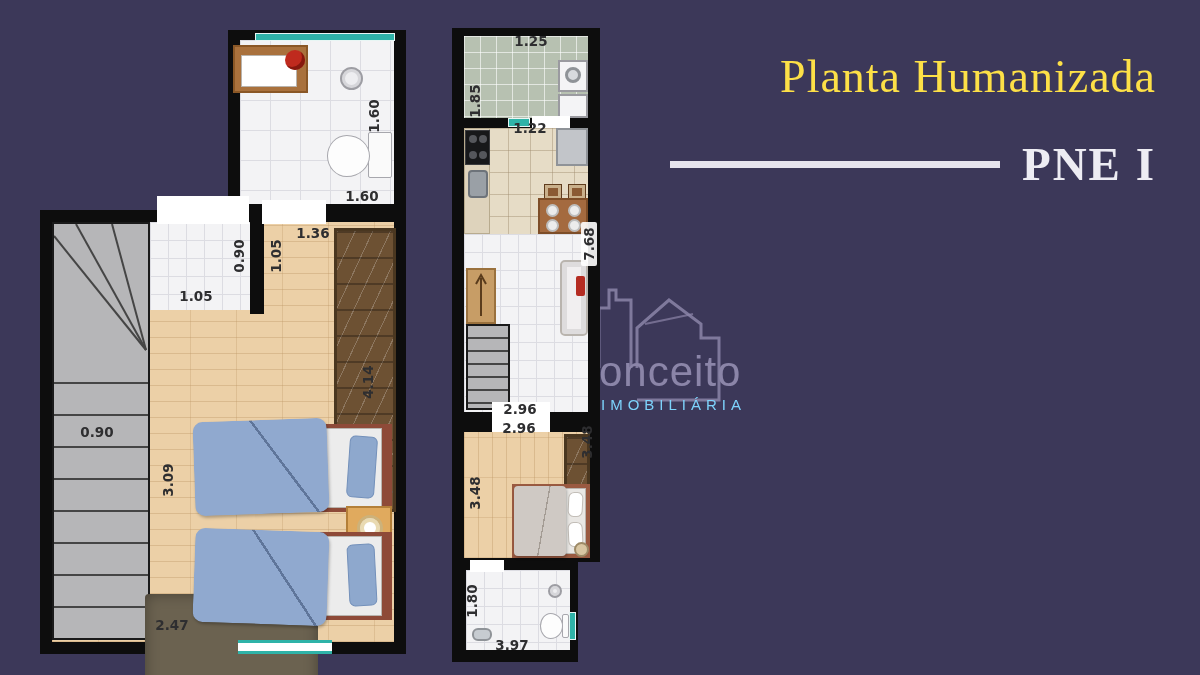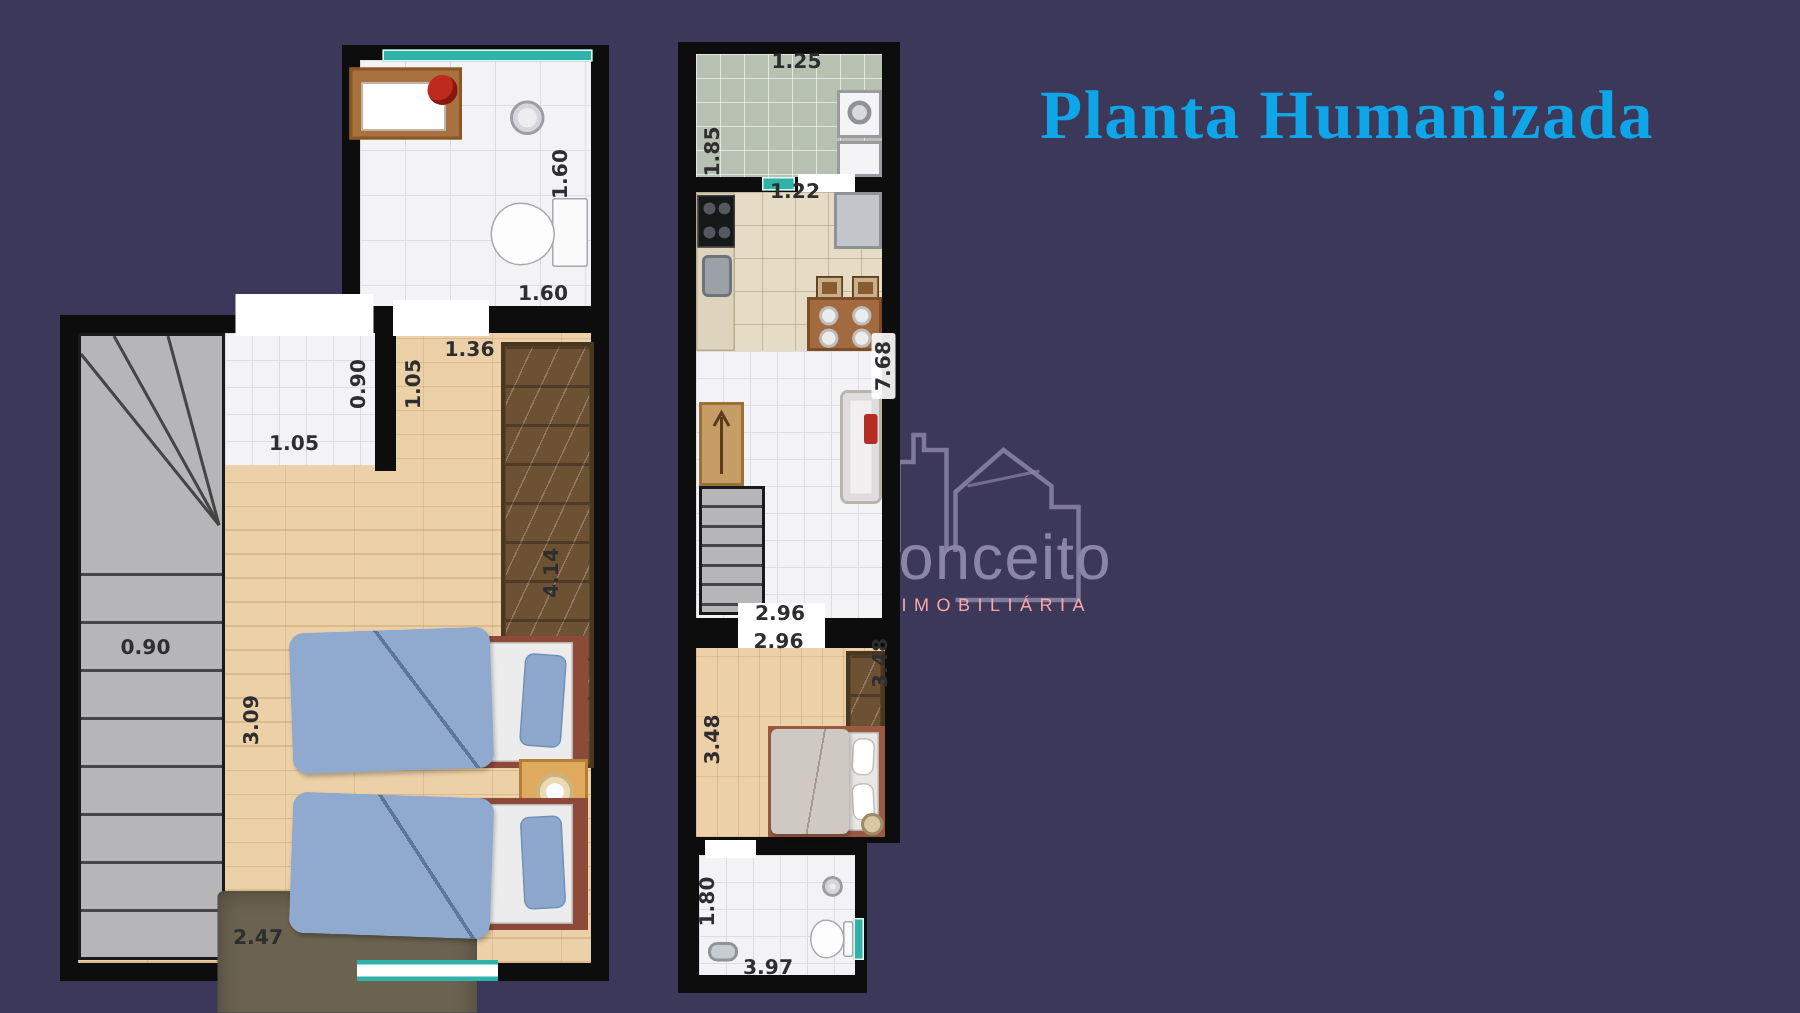--- a/index.html
+++ b/index.html
@@ -101,57 +101,61 @@
   .sofa { position:absolute; background:#f1eff0; border:2px solid #b9b4ae; border-radius:5px;
           box-shadow:inset 0 0 0 5px #dedcdd; }
   .cushion-red { position:absolute; background:#b52c22; border-radius:2px; }
   .side-table { position:absolute; border-radius:50%; background:#d9c6a2; border:2px solid #9d8a66; }
   .bath-sink-sm { position:absolute; background:#c7ccd1; border:2px solid #8f9398; border-radius:6px; }
   .bg-patch { position:absolute; background:#3c3859; }
 
   
   .title-block { position:absolute; left:640px; top:50px; width:516px; }
   .title-heading {
-    margin:0; font-family:"Liberation Serif", serif; font-weight:700;
-    font-size:46px; letter-spacing:1px; color:#0ea5e9; text-align:center;
+    margin:0; font-family:"Liberation Serif", serif; font-weight:400;
+    font-size:46px; letter-spacing:1px; color:#fde047; text-align:right;
     white-space:nowrap;
   }
   .title-row { display:flex; align-items:center; justify-content:flex-end; margin-top:34px; }
   .title-rule { width:330px; height:7px; background:#e6e4ee; margin-right:22px; }
   .title-sub {
     font-family:"Liberation Serif", serif; font-weight:700;
     font-size:47px; color:#edecf3; letter-spacing:2px; white-space:nowrap;
   }
 
   
   .watermark { position:absolute; left:597px; top:272px; width:300px; height:132px;
                z-index:1; color:#8b85a8;text-align:center; }
   .wm-brand { position:absolute; left:2px; top:76px;
               font-family:"Liberation Sans", sans-serif; font-weight:400;
               font-size:42px; letter-spacing:1px; color:#8b85a8; }
   .wm-tagline { position:absolute; left:4px; top:124px;
-                font-family:"Liberation Sans", sans-serif; font-size:12px;
-                letter-spacing:5px; color:#fca5a5; }
+                font-family:"Liberation Sans", sans-serif; font-size:15px;
+                letter-spacing:5px; color:#7dd3fc; }
   .plan { z-index:2; }
 </style>
 </head>
 <body>
 
 <div class="watermark">
   <svg width="300" height="132" viewBox="0 0 300 132">
     <path d="M2,96 L2,36 L12,36 L12,18 L19,18 L19,28 L34,28 L34,96" fill="none" stroke="#8b85a8" stroke-width="3" opacity=".85"></path>
     <path d="M40,96 L40,56 L72,28 L104,52 L104,66 L122,66 L122,128 L40,128" fill="none" stroke="#8b85a8" stroke-width="3" opacity=".85"></path>
     <path d="M48,52 L96,42" fill="none" stroke="#8b85a8" stroke-width="2" opacity=".7"></path>
   </svg>
   <div class="wm-brand">onceito</div>
   <div class="wm-tagline">IMOBILIÁRIA</div>
 </div>
 
 <div class="title-block">
   <h1 class="title-heading">Planta Humanizada</h1>
+  <div class="title-row">
+    <div class="title-rule"></div>
+    <div class="title-sub">PNE I</div>
+  </div>
 </div>
 
 <div class="abs plan" style="left:40px; top:28px; width:366px; height:626px;">
 
   <div class="wallbox" style="left:188px; top:2px; width:178px; height:184px;">
     <div class="floor-white" style="left:12px; top:10px; width:154px; height:164px;"></div>
     <div class="window-teal" style="left:27px; top:3px; width:140px; height:8px;"></div>
     <div class="counter-wood" style="left:5px; top:15px; width:75px; height:48px;">
       <div class="sink-white" style="left:6px; top:8px; width:56px; height:32px;"></div>
     </div>

